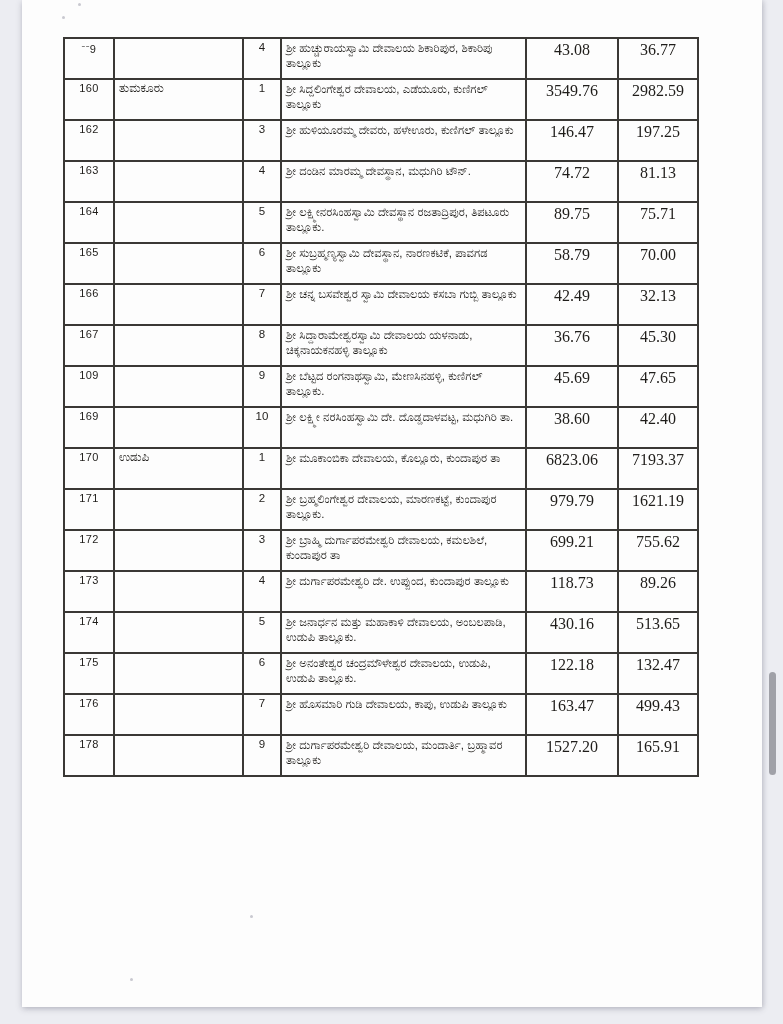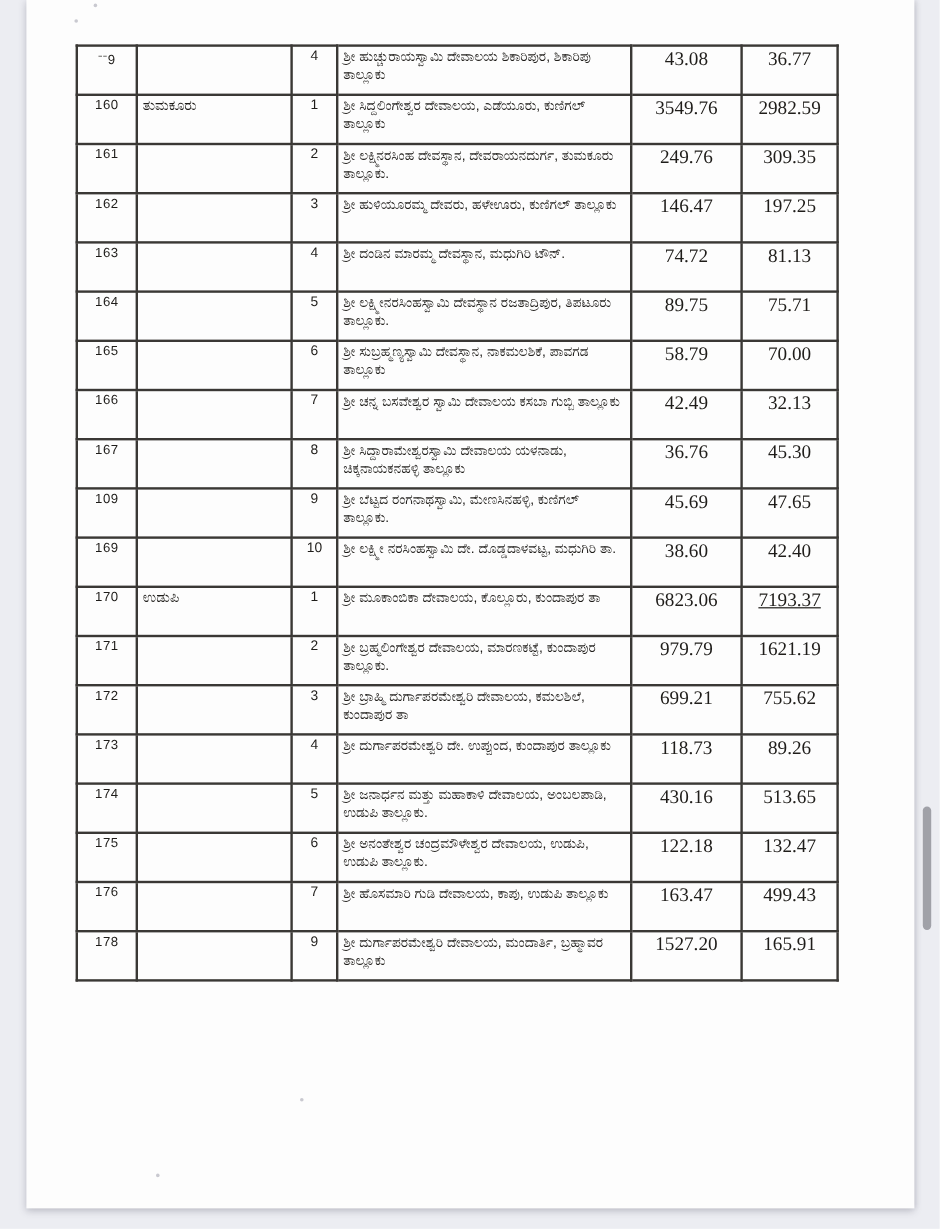--- a/index.html
+++ b/index.html
@@ -33,21 +33,21 @@
   }
   .c-serial   { text-align: center; font-size: 11px; letter-spacing: 0.4px; padding-top: 4px; }
   .c-district { font-size: 12px; padding: 4px 6px; font-family: Liberation Mono, monospace; }
   .c-no       { text-align: center; font-size: 11.5px; padding-top: 4px; }
   .c-name     { font-size: 11.5px; line-height: 15px; padding: 3px 5px; }
   .c-a1, .c-a2 {
     vertical-align: middle; text-align: center;
     font-family: "Liberation Serif", serif;
     font-size: 16px;
   }
-  .vtop { vertical-align: top; padding-top: 3px; text-decoration: underline; }
+  .vtop { vertical-align: top; padding-top: 3px; }
   .scroll-thumb {
     position: absolute; left: 769px; top: 672px;
     width: 7px; height: 103px;
     border-radius: 4px;
     background: #a0a1a8;
   }
   .speck {
     position: absolute; width: 3px; height: 3px;
     border-radius: 50%;
     background: #c9c9d0;
@@ -77,28 +77,20 @@
         </tr>
         <tr>
           <td class="c-serial">160</td>
           <td class="c-district">ತುಮಕೂರು</td>
           <td class="c-no">1</td>
           <td class="c-name">ಶ್ರೀ ಸಿದ್ದಲಿಂಗೇಶ್ವರ ದೇವಾಲಯ, ಎಡೆಯೂರು, ಕುಣಿಗಲ್ ತಾಲ್ಲೂಕು</td>
           <td class="c-a1">3549.76</td>
           <td class="c-a2">2982.59</td>
         </tr>
         <tr>
-          <td class="c-serial">161</td>
-          <td class="c-district"></td>
-          <td class="c-no">2</td>
-          <td class="c-name">ಶ್ರೀ ಲಕ್ಷ್ಮಿನರಸಿಂಹ ದೇವಸ್ಥಾನ, ದೇವರಾಯನದುರ್ಗ, ತುಮಕೂರು ತಾಲ್ಲೂಕು.</td>
-          <td class="c-a1">249.76</td>
-          <td class="c-a2">309.35</td>
-        </tr>
-        <tr>
           <td class="c-serial">162</td>
           <td class="c-district"></td>
           <td class="c-no">3</td>
           <td class="c-name">ಶ್ರೀ ಹುಳಿಯೂರಮ್ಮ ದೇವರು, ಹಳೇಊರು, ಕುಣಿಗಲ್ ತಾಲ್ಲೂಕು</td>
           <td class="c-a1">146.47</td>
           <td class="c-a2">197.25</td>
         </tr>
         <tr>
           <td class="c-serial">163</td>
           <td class="c-district"></td>
@@ -112,21 +104,21 @@
           <td class="c-district"></td>
           <td class="c-no">5</td>
           <td class="c-name">ಶ್ರೀ ಲಕ್ಷ್ಮೀನರಸಿಂಹಸ್ವಾಮಿ ದೇವಸ್ಥಾನ ರಜತಾದ್ರಿಪುರ, ತಿಪಟೂರು ತಾಲ್ಲೂಕು.</td>
           <td class="c-a1">89.75</td>
           <td class="c-a2">75.71</td>
         </tr>
         <tr>
           <td class="c-serial">165</td>
           <td class="c-district"></td>
           <td class="c-no">6</td>
-          <td class="c-name">ಶ್ರೀ ಸುಬ್ರಹ್ಮಣ್ಯಸ್ವಾಮಿ ದೇವಸ್ಥಾನ, ನಾಕಮಲಶಿಕೆ, ಪಾವಗಡ ತಾಲ್ಲೂಕು</td>
+          <td class="c-name">ಶ್ರೀ ಸುಬ್ರಹ್ಮಣ್ಯಸ್ವಾಮಿ ದೇವಸ್ಥಾನ, ನಾರಣಕಟಿಕೆ, ಪಾವಗಡ ತಾಲ್ಲೂಕು</td>
           <td class="c-a1">58.79</td>
           <td class="c-a2">70.00</td>
         </tr>
         <tr>
           <td class="c-serial">166</td>
           <td class="c-district"></td>
           <td class="c-no">7</td>
           <td class="c-name">ಶ್ರೀ ಚನ್ನ ಬಸವೇಶ್ವರ ಸ್ವಾಮಿ ದೇವಾಲಯ ಕಸಬಾ ಗುಬ್ಬಿ ತಾಲ್ಲೂಕು</td>
           <td class="c-a1">42.49</td>
           <td class="c-a2">32.13</td>

